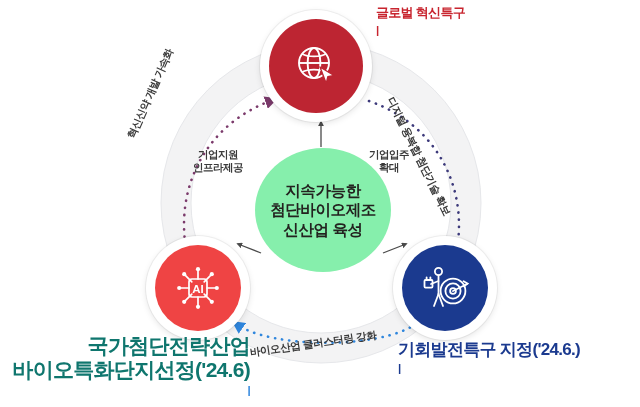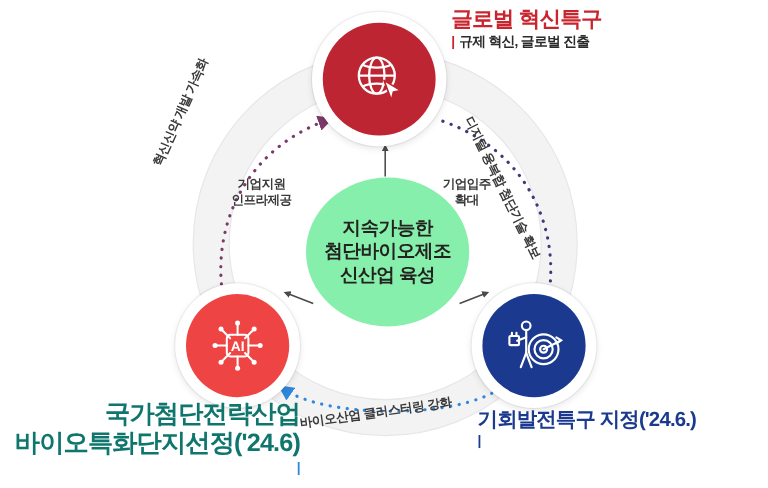--- a/index.html
+++ b/index.html
@@ -115,21 +115,21 @@
     display: inline-block;
     font-weight: bold;
   }
 
   #label-global {
     left: 376px; top: 6px;
     text-align: left;
   }
   #label-global .label-title {
     color: #c8252f;
-    font-size: 18px;
+    font-size: 13px;
   }
   #label-global .label-sub {
     color: #2b2b2b;
     font-size: 11.5px;
   }
   #label-global .tick { color: #c8252f; }
 
   #label-bio {
     left: 8px; top: 334px;
     width: 242px;
@@ -301,21 +301,20 @@
   <div id="center-circle">
     <div id="center-text">지속가능한
 첨단바이오제조
 신산업 육성</div>
   </div>
 
   <div class="label-block" id="label-global">
     <div class="label-title">글로벌 혁신특구</div>
     <div class="label-sub">
       <span class="tick">|</span>
-      <span>규제 혁신, 글로벌 진출</span>
     </div>
   </div>
 
   <div class="label-block" id="label-bio">
     <div class="label-title" style="white-space:pre-line;">국가첨단전략산업
 바이오특화단지선정('24.6)</div>
     <div class="label-sub">
       <span class="tick">|</span>
     </div>
   </div>

